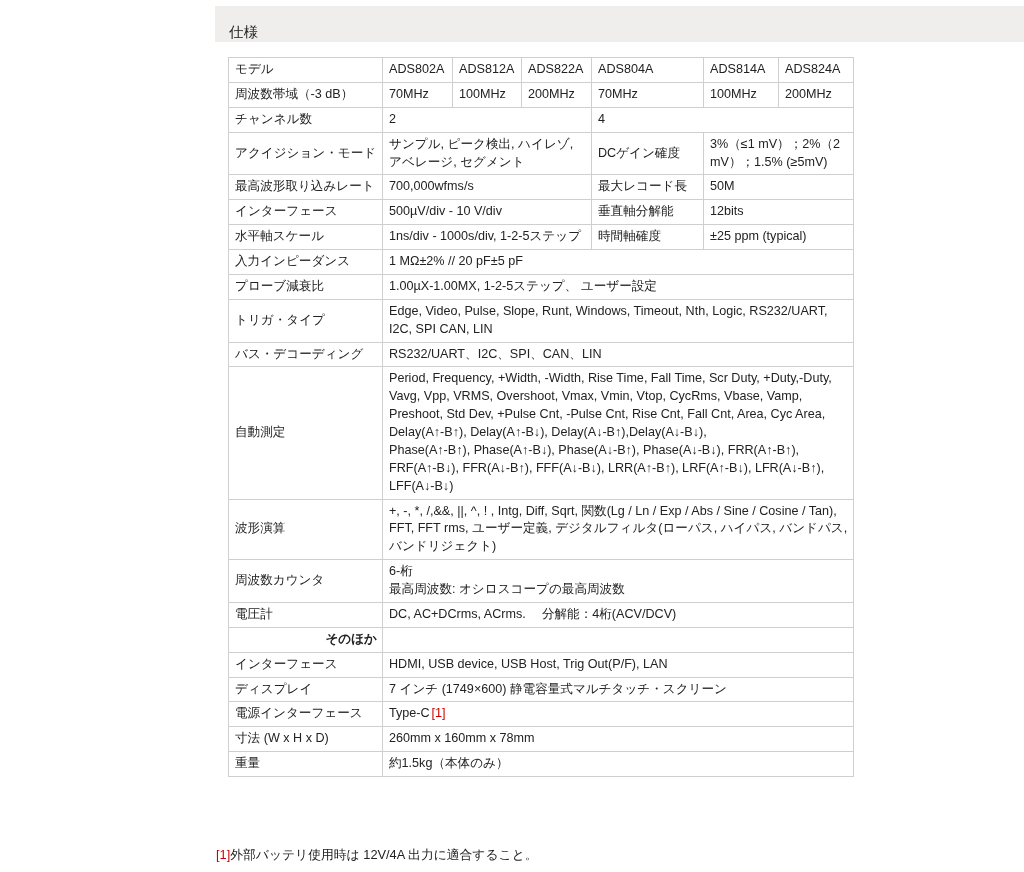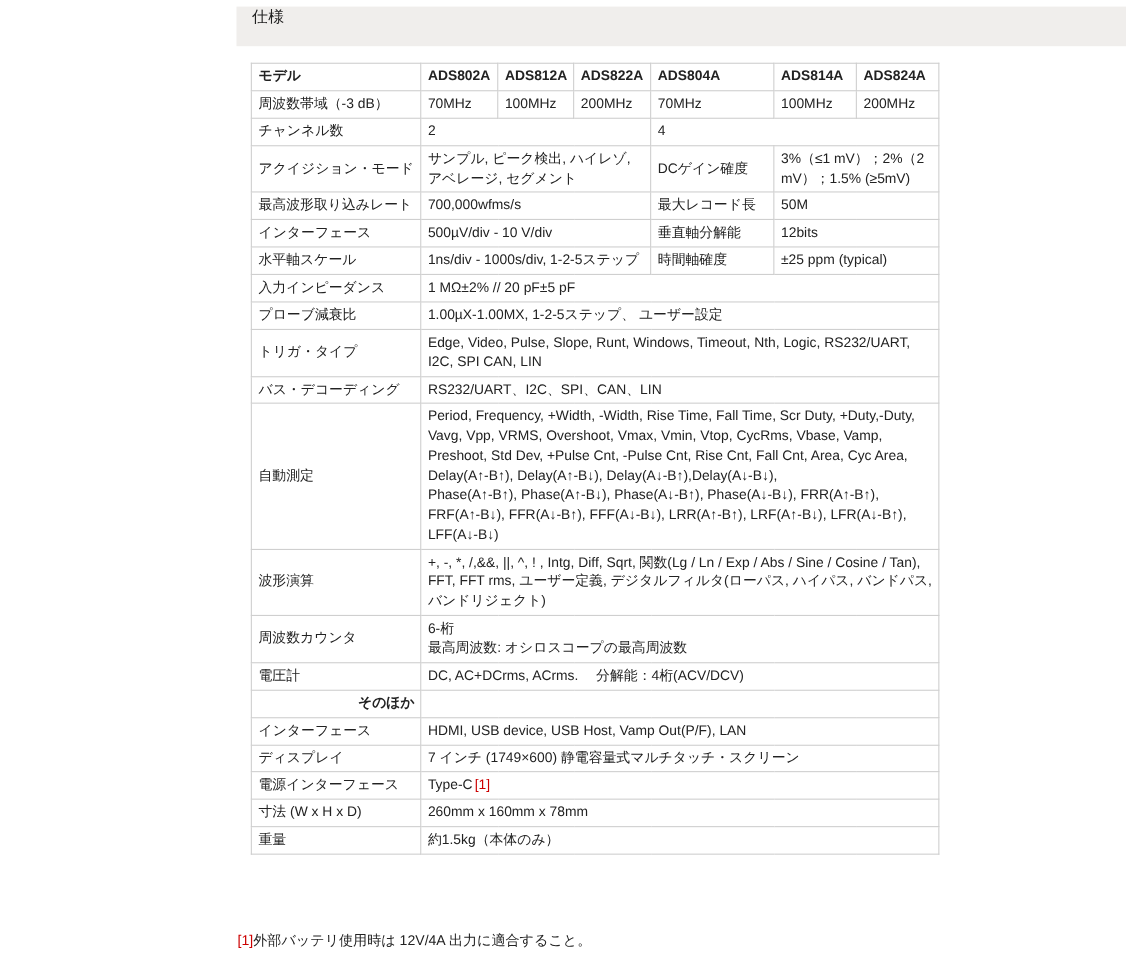--- a/index.html
+++ b/index.html
@@ -18,21 +18,21 @@
 
   
   .section-band {
     position: absolute;
     left: 215px;
     top: 6px;
     width: 809px;
     height: 36px;
     background: #f0eeec;
     display: flex;
-    align-items: flex-start;
+    align-items: flex-end;
   }
   .section-band .section-title {
     font-size: 14.5px;
     color: #222222;
     padding-left: 14px;
     letter-spacing: 0.3px;
   }
 
   
   .spec-wrap {
@@ -57,21 +57,21 @@
     vertical-align: middle;
     word-wrap: break-word;
     overflow-wrap: break-word;
     background: #ffffff;
   }
 
   td.lbl {
     width: 154px;
   }
   td.hdr {
-    font-weight: bold;
+    font-weight: normal;
   }
   td.section-row {
     font-weight: bold;
     text-align: right;
   }
   td.tall {
     vertical-align: middle;
   }
 
   
@@ -219,21 +219,21 @@
         <td colspan="6">DC, AC+DCrms, ACrms.　 分解能：4桁(ACV/DCV)</td>
       </tr>
 
       <tr>
         <td class="lbl section-row">そのほか</td>
         <td colspan="6"></td>
       </tr>
 
       <tr>
         <td class="lbl">インターフェース</td>
-        <td colspan="6">HDMI, USB device, USB Host, Vamp Out(P/F), LAN</td>
+        <td colspan="6">HDMI, USB device, USB Host, Trig Out(P/F), LAN</td>
       </tr>
 
       <tr>
         <td class="lbl">ディスプレイ</td>
         <td colspan="6">7 インチ (1749×600) 静電容量式マルチタッチ・スクリーン</td>
       </tr>
 
       <tr>
         <td class="lbl">電源インターフェース</td>
         <td colspan="6"><span>Type-C</span><span class="fn-inline ml4">[1]</span></td>

